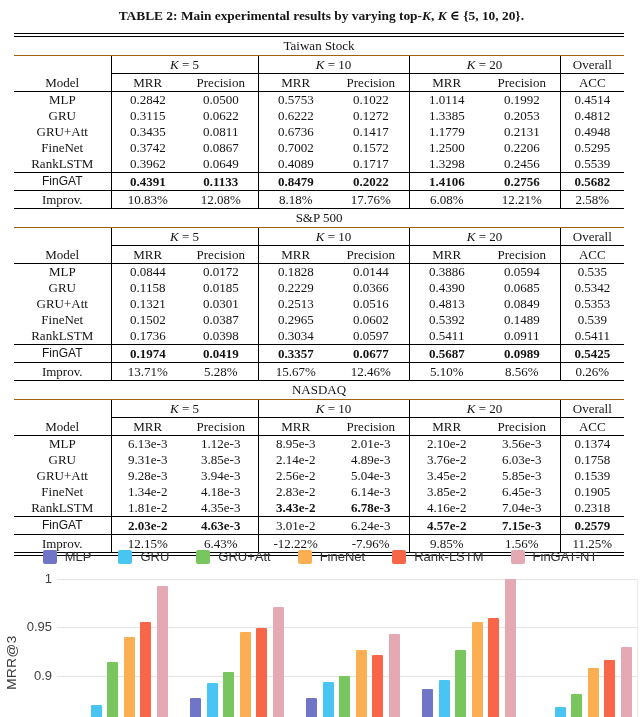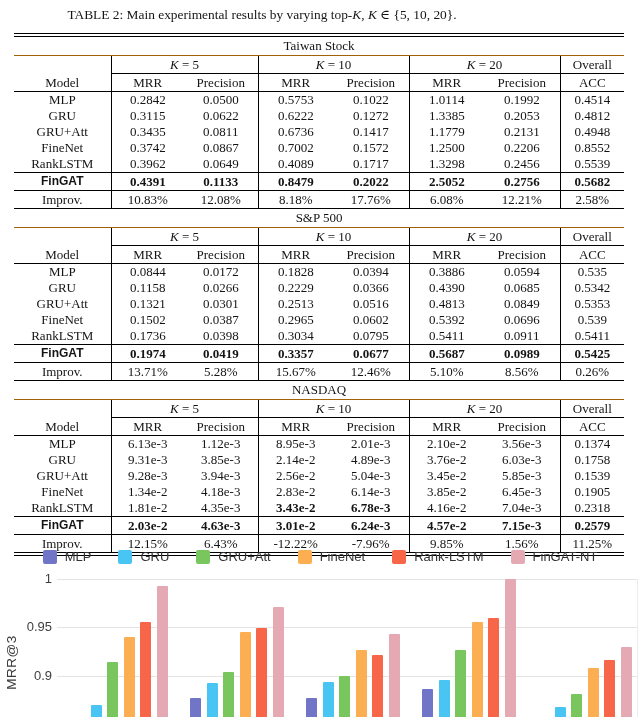--- a/index.html
+++ b/index.html
@@ -1,36 +1,36 @@
 <!DOCTYPE html>
 <html><head>
 <meta charset="utf-8">
 <style>
   html,body{margin:0;padding:0;background:#fff;}
   #page{position:relative;width:640px;height:717px;background:#ffffff;overflow:hidden;
         font-family:"Liberation Serif","DejaVu Serif",serif;color:#111;}
   
-  .caption{position:absolute;top:7px;left:0;width:524px;text-align:center;
-           font-size:13.4px;color:#151515;}
+  .caption{position:absolute;top:7px;left:0;width:524px;text-align:right;
+           font-size:13.4px;color:#151515;font-weight:bold;}
   .caption i{font-style:italic;}
   
   .tables-wrap{position:absolute;left:14px;top:33px;width:610px;
                border-top:1.4px solid #000;border-bottom:1.4px solid #000;padding:2px 0;}
   .tables-wrap table{border-collapse:collapse;width:610px;table-layout:fixed;
                      font-family:"Liberation Serif","DejaVu Serif",serif;}
   #t0{border-top:1px solid #000;}
   td{text-align:center;padding:0 1px;font-size:13px;height:16px;line-height:16px;
      white-space:nowrap;overflow:hidden;color:#141414;}
   tr.title td{height:18px;line-height:18px;font-size:13px;border-bottom:1px solid #a16207;}
   tr.khead td{height:17px;line-height:17px;}
   tr.khead td.grp{border-bottom:1px solid #000;}
   td.model-h{vertical-align:bottom;border-bottom:1.8px solid #000;}
   tr.subhead td{height:17px;line-height:17px;border-bottom:1.8px solid #000;}
   td.vl{border-left:1px solid #000;}
-  tr.r-method td{border-top:1px solid #000;border-bottom:1px solid #000;height:17px;line-height:17px;font-weight:bold;}
+  tr.r-method td{border-top:1px solid #000;border-bottom:1px solid #000;height:17px;line-height:17px;}
   tr.r-improv td{border-bottom:1px solid #000;height:17px;line-height:17px;}
   td.b{font-weight:bold;}
   td.sans{font-family:"Liberation Sans","DejaVu Sans",sans-serif;font-size:12px;}
   
   .legend{position:absolute;left:0;top:549px;width:640px;display:flex;
           justify-content:center;align-items:center;gap:27px;
           font-family:"Liberation Sans","DejaVu Sans",sans-serif;font-size:13px;color:#333;}
   .legend .li{display:flex;align-items:center;gap:8px;}
   .legend .sw{width:14px;height:14px;border-radius:2px;display:inline-block;}
   .ylabel{position:absolute;left:-24px;top:655px;width:70px;text-align:center;
@@ -112,39 +112,39 @@
             <td class="vl ">0.4948</td>
           </tr>
           <tr class="r-data">
             <td class="">FineNet</td>
             <td class="vl ">0.3742</td>
             <td class=" ">0.0867</td>
             <td class="vl ">0.7002</td>
             <td class=" ">0.1572</td>
             <td class="vl ">1.2500</td>
             <td class=" ">0.2206</td>
-            <td class="vl ">0.8552</td>
+            <td class="vl ">0.5295</td>
           </tr>
           <tr class="r-data">
             <td class="">RankLSTM</td>
             <td class="vl ">0.3962</td>
             <td class=" ">0.0649</td>
             <td class="vl ">0.4089</td>
             <td class=" ">0.1717</td>
             <td class="vl ">1.3298</td>
             <td class=" ">0.2456</td>
             <td class="vl ">0.5539</td>
           </tr>
           <tr class="r-method">
             <td class="sans">FinGAT</td>
             <td class="vl b">0.4391</td>
             <td class=" b">0.1133</td>
             <td class="vl b">0.8479</td>
             <td class=" b">0.2022</td>
-            <td class="vl b">2.5052</td>
+            <td class="vl b">1.4106</td>
             <td class=" b">0.2756</td>
             <td class="vl b">0.5682</td>
           </tr>
           <tr class="r-improv">
             <td class="">Improv.</td>
             <td class="vl ">10.83%</td>
             <td class=" ">12.08%</td>
             <td class="vl ">8.18%</td>
             <td class=" ">17.76%</td>
             <td class="vl ">6.08%</td>
@@ -182,29 +182,29 @@
             <td>Precision</td>
             <td class="vl">MRR</td>
             <td>Precision</td>
             <td class="vl">ACC</td>
           </tr>
           <tr class="r-data">
             <td class="">MLP</td>
             <td class="vl ">0.0844</td>
             <td class=" ">0.0172</td>
             <td class="vl ">0.1828</td>
-            <td class=" ">0.0394</td>
+            <td class=" ">0.0144</td>
             <td class="vl ">0.3886</td>
             <td class=" ">0.0594</td>
             <td class="vl ">0.535</td>
           </tr>
           <tr class="r-data">
             <td class="">GRU</td>
             <td class="vl ">0.1158</td>
-            <td class=" ">0.0266</td>
+            <td class=" ">0.0185</td>
             <td class="vl ">0.2229</td>
             <td class=" ">0.0366</td>
             <td class="vl ">0.4390</td>
             <td class=" ">0.0685</td>
             <td class="vl ">0.5342</td>
           </tr>
           <tr class="r-data">
             <td class="">GRU+Att</td>
             <td class="vl ">0.1321</td>
             <td class=" ">0.0301</td>
@@ -214,29 +214,29 @@
             <td class=" ">0.0849</td>
             <td class="vl ">0.5353</td>
           </tr>
           <tr class="r-data">
             <td class="">FineNet</td>
             <td class="vl ">0.1502</td>
             <td class=" ">0.0387</td>
             <td class="vl ">0.2965</td>
             <td class=" ">0.0602</td>
             <td class="vl ">0.5392</td>
-            <td class=" ">0.0696</td>
+            <td class=" ">0.1489</td>
             <td class="vl ">0.539</td>
           </tr>
           <tr class="r-data">
             <td class="">RankLSTM</td>
             <td class="vl ">0.1736</td>
             <td class=" ">0.0398</td>
             <td class="vl ">0.3034</td>
-            <td class=" ">0.0795</td>
+            <td class=" ">0.0597</td>
             <td class="vl ">0.5411</td>
             <td class=" ">0.0911</td>
             <td class="vl ">0.5411</td>
           </tr>
           <tr class="r-method">
             <td class="sans">FinGAT</td>
             <td class="vl b">0.1974</td>
             <td class=" b">0.0419</td>
             <td class="vl b">0.3357</td>
             <td class=" b">0.0677</td>

